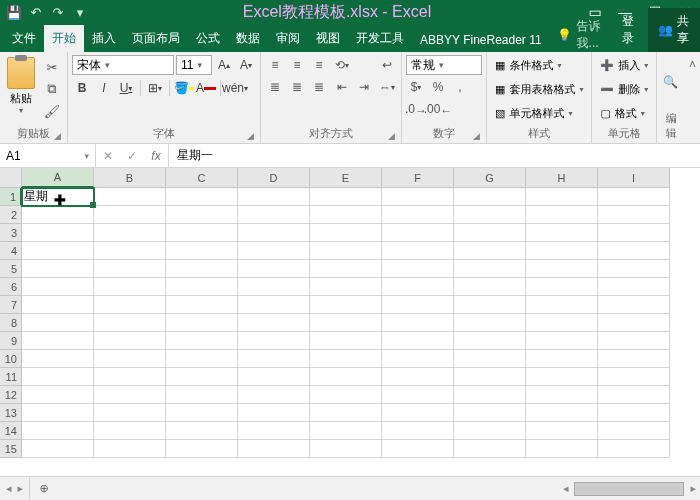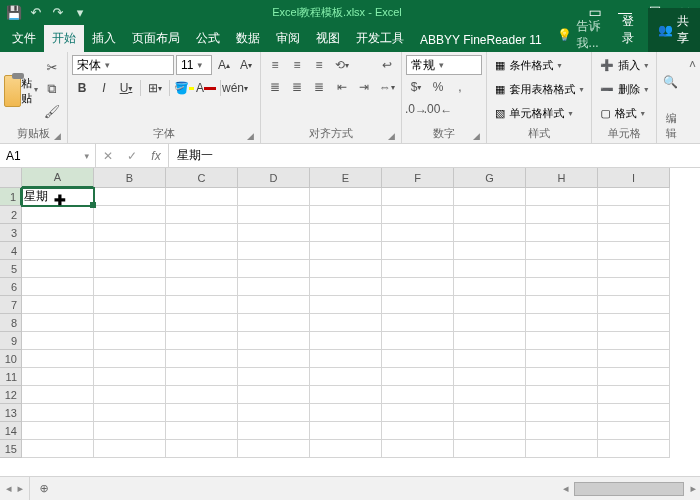--- a/index.html
+++ b/index.html
@@ -2,42 +2,42 @@
 <html><head>
 <meta charset="utf-8">
 <style>
 * { margin: 0; padding: 0; box-sizing: border-box; font-family: "Microsoft YaHei", "Segoe UI", sans-serif; }
 body { background: #fff; width: 700px; height: 500px; overflow: hidden; font-size: 12px; }
 
 
 .titlebar { background: #0c6b3c; height: 24px; display: flex; align-items: center; color: #fff; }
 .titlebar .qat { display: flex; gap: 2px; padding: 0 4px; }
 .titlebar .qat-btn { width: 20px; height: 20px; display: flex; align-items: center; justify-content: center; color: #cde9d9; cursor: pointer; font-size: 13px; }
-.titlebar .title { flex: 1; text-align: center; font-size: 11px; color: #86efac; }
+.titlebar .title { flex: 1; text-align: center; font-size: 16px; color: #f0abfc; }
 .titlebar .wincontrols { display: flex; }
 .titlebar .winbtn { width: 30px; height: 24px; display: flex; align-items: center; justify-content: center; color: #fff; font-size: 14px; }
 
 
 .tabs { background: #0c6b3c; height: 28px; display: flex; align-items: flex-end; color: #fff; padding-left: 4px; }
 .tab { padding: 5px 8px; font-size: 12px; cursor: pointer; color: #fff; white-space: nowrap; }
 .tab.active { background: #f1f1f1; color: #0f766e; }
 .tabs .spacer { flex: 1; }
 .tabs .tellme { display: flex; align-items: center; gap: 4px; color: #bfe0cf; padding: 0 8px; font-size: 12px; }
 .tabs .login { padding: 5px 8px; color: #fff; }
 .tabs .share { background: #094f2c; padding: 5px 10px; color: #fff; display: flex; align-items: center; gap: 4px; }
 
 
 .ribbon { background: #f1f1f1; height: 92px; display: flex; border-bottom: 1px solid #d4d4d4; }
 .group { border-right: 1px solid #d4d4d4; display: flex; flex-direction: column; padding: 3px 4px 0 4px; }
 .group-body { flex: 1; display: flex; gap: 3px; }
 .group-label { text-align: center; font-size: 11px; color: #666; padding: 2px 0; position: relative; }
 .group-label .launcher { position: absolute; right: 2px; bottom: 2px; font-size: 9px; color: #888; cursor: pointer; }
 
 
-.paste-big { display: flex; flex-direction: row; align-items: center; width: 34px; cursor: pointer; }
+.paste-big { display: flex; flex-direction: column; align-items: center; width: 34px; cursor: pointer; }
 .paste-icon { width: 28px; height: 32px; background: linear-gradient(#f9d48a,#f0b850); border: 1px solid #c99a3a; border-radius: 2px; margin-top: 2px; position: relative; }
 .paste-icon::before { content: ""; position: absolute; top: -3px; left: 7px; width: 12px; height: 6px; background: #888; border-radius: 2px; }
 .paste-label { font-size: 11px; margin-top: 2px; }
 .clip-col { display: flex; flex-direction: column; gap: 2px; justify-content: flex-start; padding-top: 2px; }
 .mini-btn { width: 22px; height: 20px; display: flex; align-items: center; justify-content: center; cursor: pointer; color: #555; font-size: 13px; }
 
 
 .font-rows { display: flex; flex-direction: column; gap: 3px; }
 .row { display: flex; gap: 2px; align-items: center; }
 .combo { background: #fff; border: 1px solid #ababab; height: 20px; display: flex; align-items: center; padding: 0 4px; font-size: 12px; }

